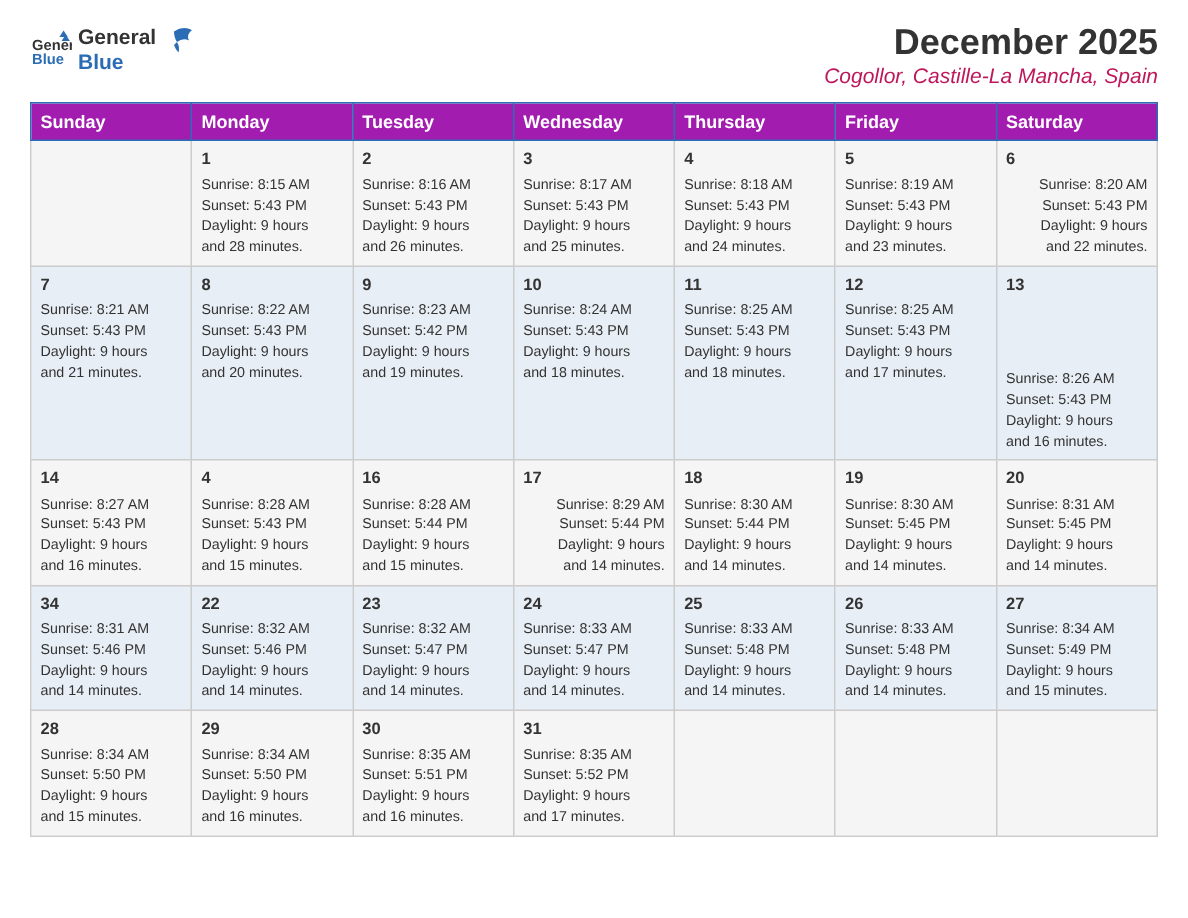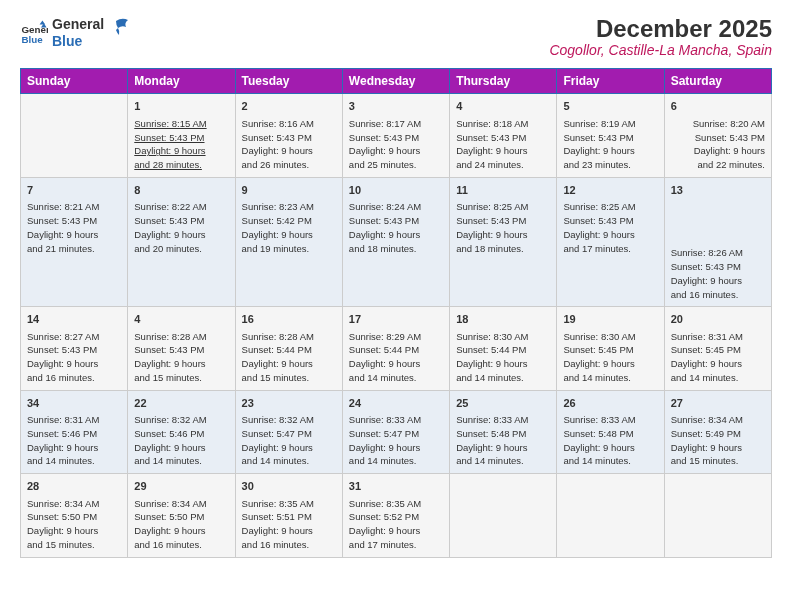--- a/index.html
+++ b/index.html
@@ -123,21 +123,21 @@
           <th>Thursday</th>
           <th>Friday</th>
           <th>Saturday</th>
         </tr>
     </thead>
     <tbody id="calendar-body">
     <tr>
           <td></td>
           <td>
             <span class="day-num">1</span>
-            <div class="day-info" style="white-space: pre-line; text-decoration: underline;">Sunrise: 8:15 AM
+            <div class="day-info" style="white-space: pre-line;">Sunrise: 8:15 AM
 Sunset: 5:43 PM
 Daylight: 9 hours
 and 28 minutes.</div>
           </td>
           <td>
             <span class="day-num">2</span>
             <div class="day-info" style="white-space: pre-line;">Sunrise: 8:16 AM
 Sunset: 5:43 PM
 Daylight: 9 hours
 and 26 minutes.</div>
@@ -239,21 +239,21 @@
           </td>
           <td>
             <span class="day-num">16</span>
             <div class="day-info" style="white-space: pre-line;">Sunrise: 8:28 AM
 Sunset: 5:44 PM
 Daylight: 9 hours
 and 15 minutes.</div>
           </td>
           <td>
             <span class="day-num">17</span>
-            <div class="day-info" style="white-space: pre-line;">Sunrise: 8:29 AM
+            <div class="day-info" style="white-space: pre-line; text-align: right;">Sunrise: 8:29 AM
 Sunset: 5:44 PM
 Daylight: 9 hours
 and 14 minutes.</div>
           </td>
           <td>
             <span class="day-num">18</span>
             <div class="day-info" style="white-space: pre-line;">Sunrise: 8:30 AM
 Sunset: 5:44 PM
 Daylight: 9 hours
 and 14 minutes.</div>

